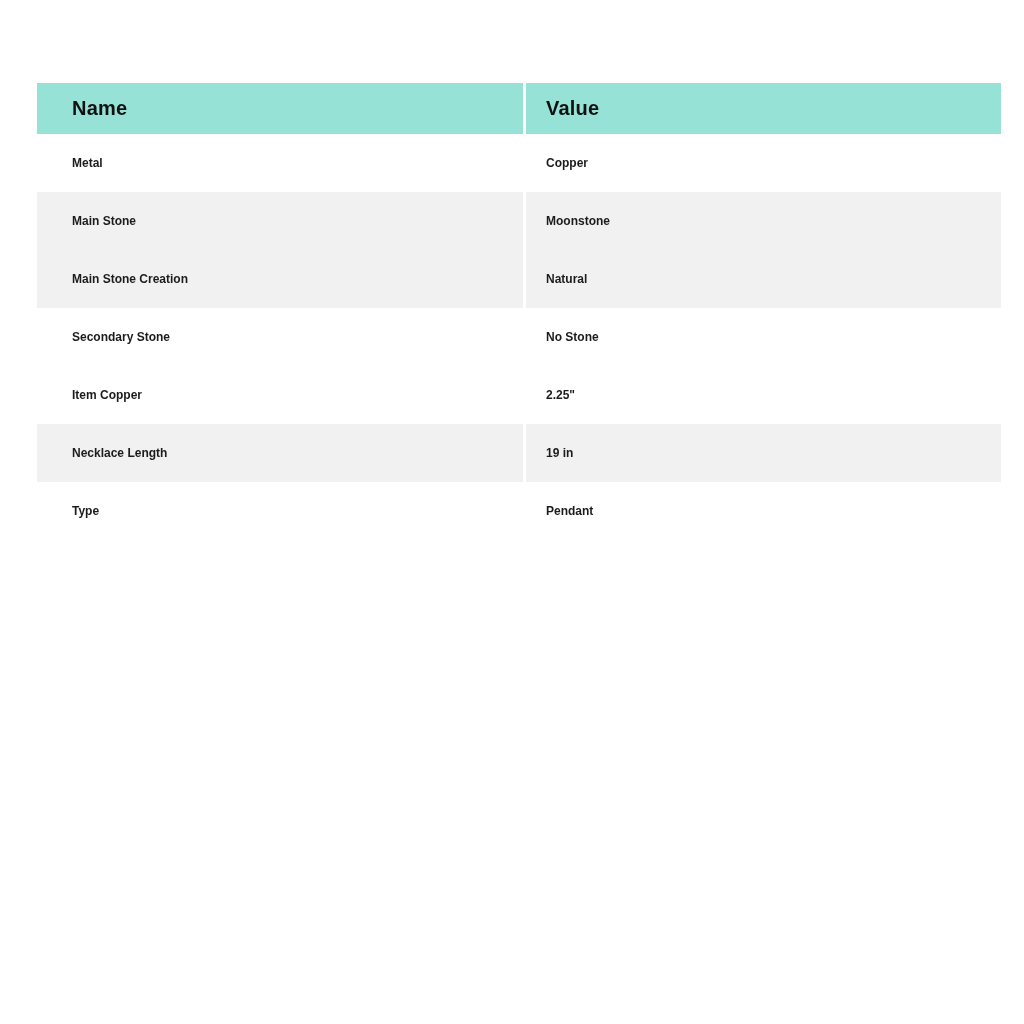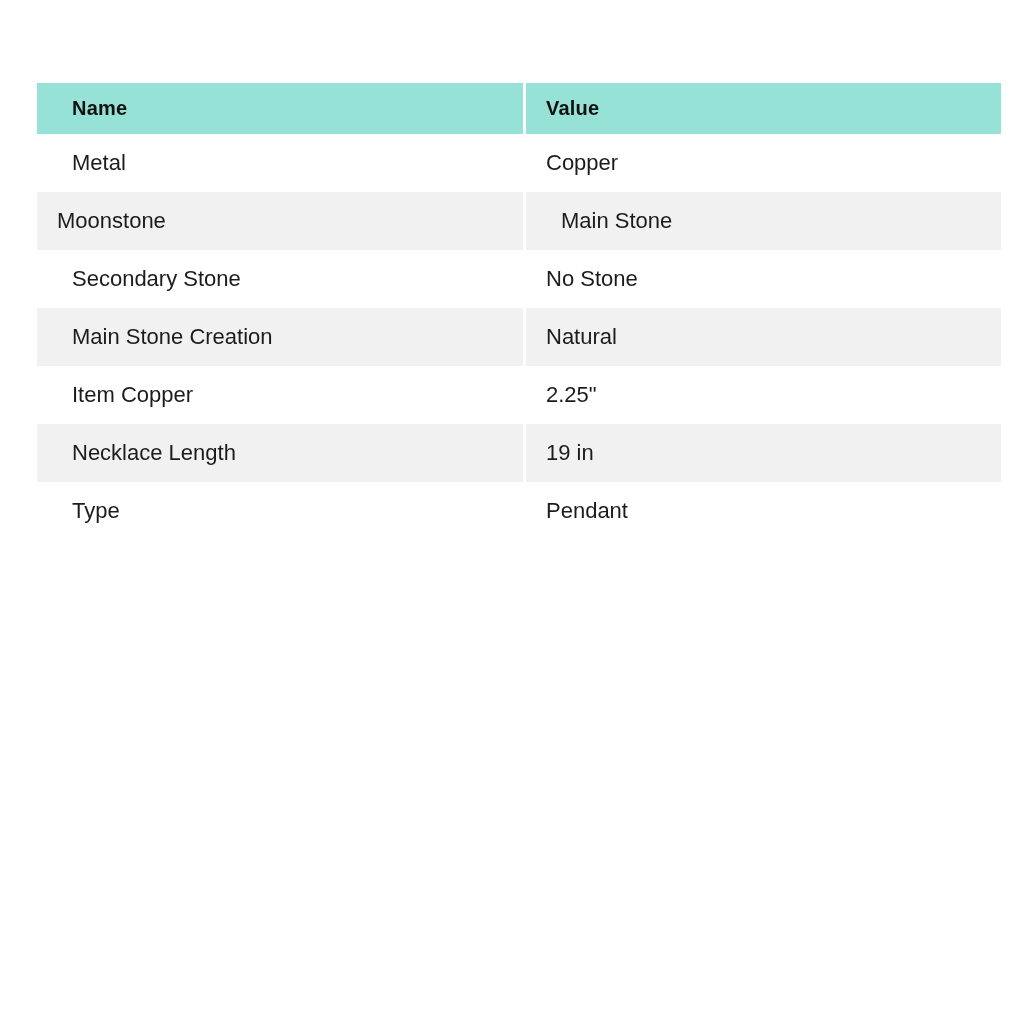--- a/index.html
+++ b/index.html
@@ -47,22 +47,22 @@
   .cell.col-name { padding-left: 35px; }
   .cell.col-value { padding-left: 20px; text-align: right; }
   .t-row.header .cell {
     background: var(--header-bg, #96e2d6);
     font-weight: bold;
     font-size: 20px;
     color: #111111;
     letter-spacing: 0.2px;
   }
   .t-row.data .cell {
-    font-size: 22px;
-    font-weight: 400;
+    font-size: 12px;
+    font-weight: 700;
     color: #1c1c1c;
     background: #ffffff;
   }
   .t-row.data.striped .cell {
     background: var(--stripe-bg, #f1f1f1);
   }
 </style>
 </head>
 <body>
 
@@ -81,43 +81,43 @@
     <div class="t-row data">
       <div class="cell col-name">
         <span>Metal</span>
       </div>
       <div class="cell col-value">
         <span>Copper</span>
       </div>
     </div>
 
     <div class="t-row data striped">
+      <div class="cell col-name">
+        <span>Main Stone</span>
+      </div>
       <div class="cell col-value">
         <span>Moonstone</span>
       </div>
+    </div>
+
+    <div class="t-row data striped">
       <div class="cell col-name">
-        <span>Main Stone</span>
+        <span>Main Stone Creation</span>
+      </div>
+      <div class="cell col-value">
+        <span>Natural</span>
       </div>
     </div>
 
     <div class="t-row data">
       <div class="cell col-name">
         <span>Secondary Stone</span>
       </div>
       <div class="cell col-value">
         <span>No Stone</span>
-      </div>
-    </div>
-
-    <div class="t-row data striped">
-      <div class="cell col-name">
-        <span>Main Stone Creation</span>
-      </div>
-      <div class="cell col-value">
-        <span>Natural</span>
       </div>
     </div>
 
     <div class="t-row data">
       <div class="cell col-name">
         <span>Item Copper</span>
       </div>
       <div class="cell col-value">
         <span>2.25"</span>
       </div>

